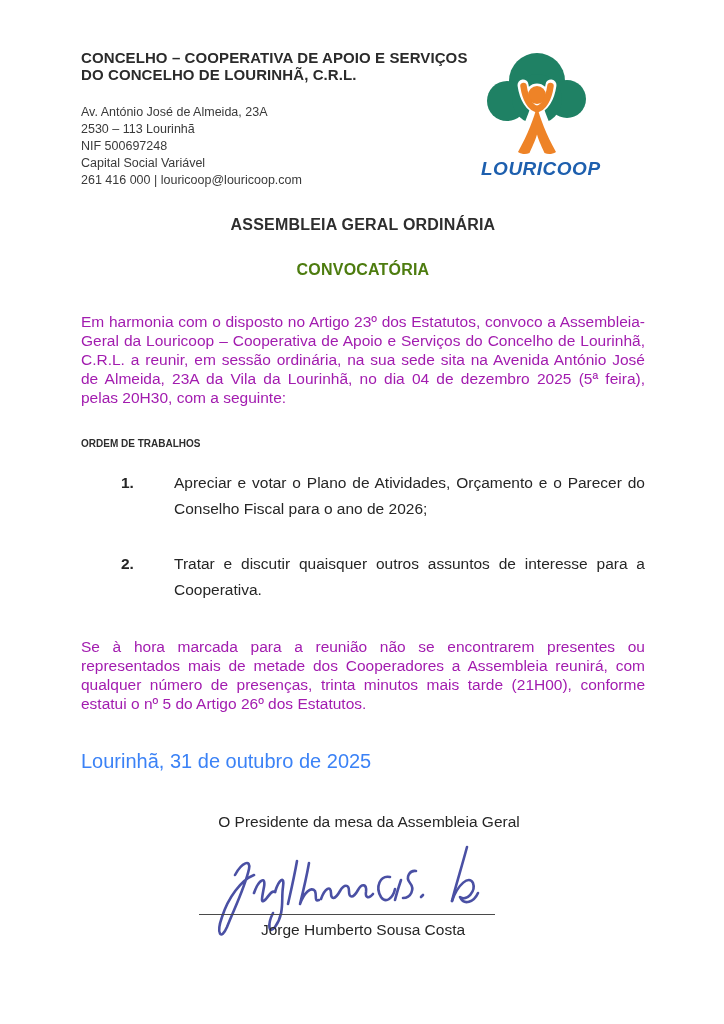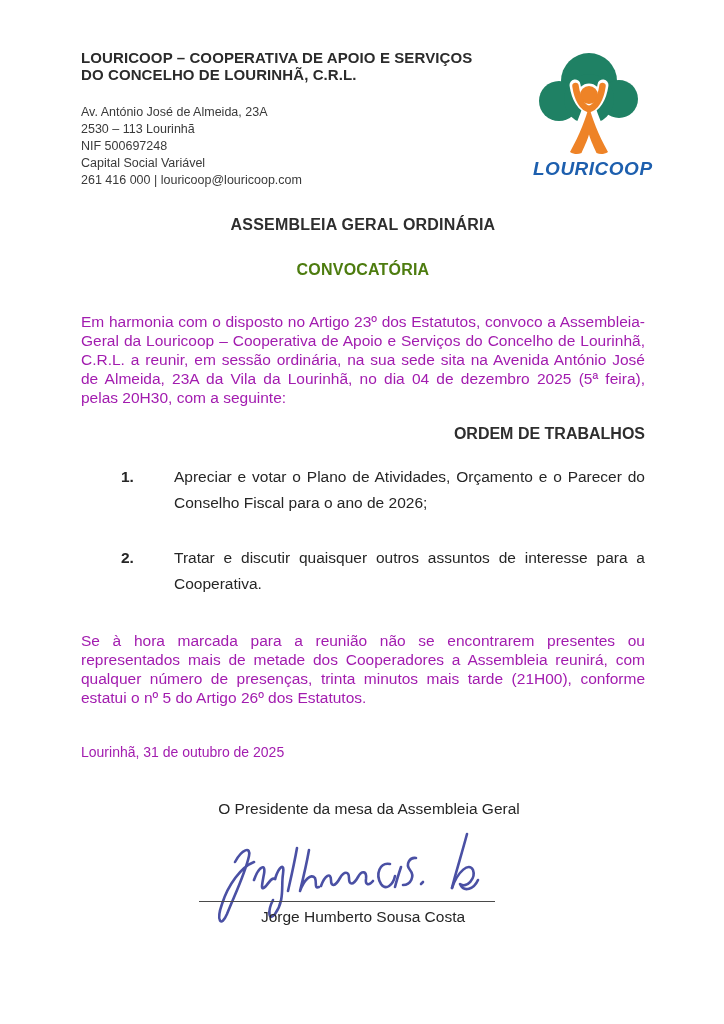--- a/index.html
+++ b/index.html
@@ -34,20 +34,21 @@
   }
   .company-detail {
     font-size: 12.5px;
     line-height: 1.28;
     color: #3a3a3a;
     margin-top: 1px;
   }
   .company-detail.first { margin-top: 20px; }
   .logo-block {
     width: 112px;
+    margin-right: 52px;
     text-align: center;
     flex-shrink: 0;
   }
   .logo-graphic { display: block; margin: 0 auto; }
   .logo-wordmark {
     font-size: 19px;
     font-weight: 700;
     font-style: italic;
     letter-spacing: 0.5px;
     color: #1d5fae;
@@ -72,23 +73,23 @@
     letter-spacing: 0.2px;
   }
   .para {
     margin-top: 33px;
     font-size: 15.5px;
     line-height: 19px;
     text-align: justify;
     color: #a21caf;
   }
   .agenda-heading {
-    margin-top: 18px;
-    text-align: right;
-    font-size: 16px;
+    margin-top: 31px;
+    text-align: left;
+    font-size: 10px;
     font-weight: 700;
     color: #2e2e2e;
   }
   .agenda-list { margin-top: 21px; }
   .agenda-item {
     display: flex;
     margin-top: 28px;
     font-size: 15.5px;
     line-height: 26.5px;
   }
@@ -99,22 +100,22 @@
     font-weight: 700;
     flex-shrink: 0;
   }
   .agenda-text {
     flex: 1;
     text-align: justify;
     margin-left: 28px;
   }
   .date-line {
     margin-top: 37px;
-    font-size: 14px;
-    color: #a21caf;
+    font-size: 20px;
+    color: #3b82f6;
   }
   
   .sig-role {
     margin-top: 40px;
     text-align: center;
     font-size: 15.5px;
     color: #262626;
     padding-left: 12px;
   }
   .sig-wrap {
@@ -146,21 +147,21 @@
     color: #262626;
   }
 </style>
 </head>
 <body>
 
 <div class="page">
 
   <div class="header">
     <div class="company-block">
-      <div class="company-name">LOURICOOP – COOPERATIVA DE APOIO E SERVIÇOS</div>
+      <div class="company-name">CONCELHO – COOPERATIVA DE APOIO E SERVIÇOS</div>
       <div class="company-name">DO CONCELHO DE LOURINHÃ, C.R.L.</div>
       <div class="company-detail first">Av. António José de Almeida, 23A</div>
       <div class="company-detail">2530 – 113 Lourinhã</div>
       <div class="company-detail">NIF 500697248</div>
       <div class="company-detail">Capital Social Variável</div>
       <div class="company-detail">261 416 000 | louricoop@louricoop.com</div>
     </div>
 
     <div class="logo-block">
       <svg class="logo-graphic" width="110" height="106" viewBox="0 0 110 106" xmlns="http://www.w3.org/2000/svg">

